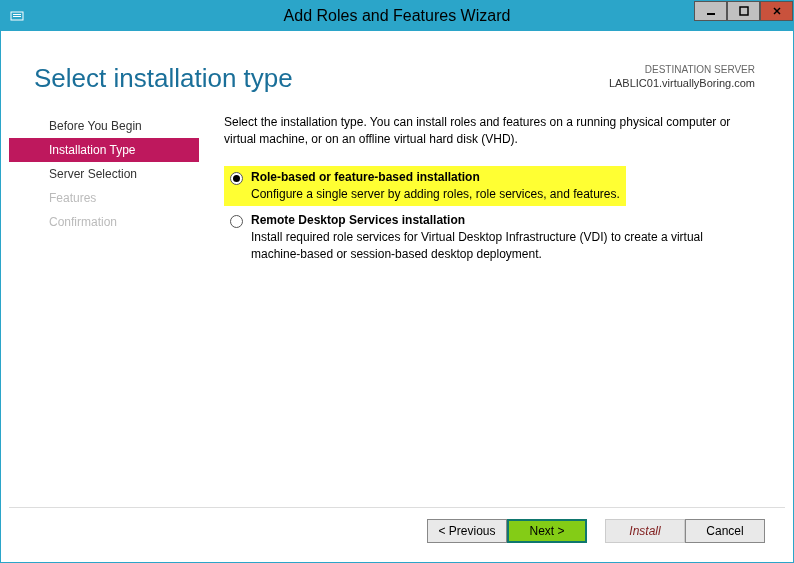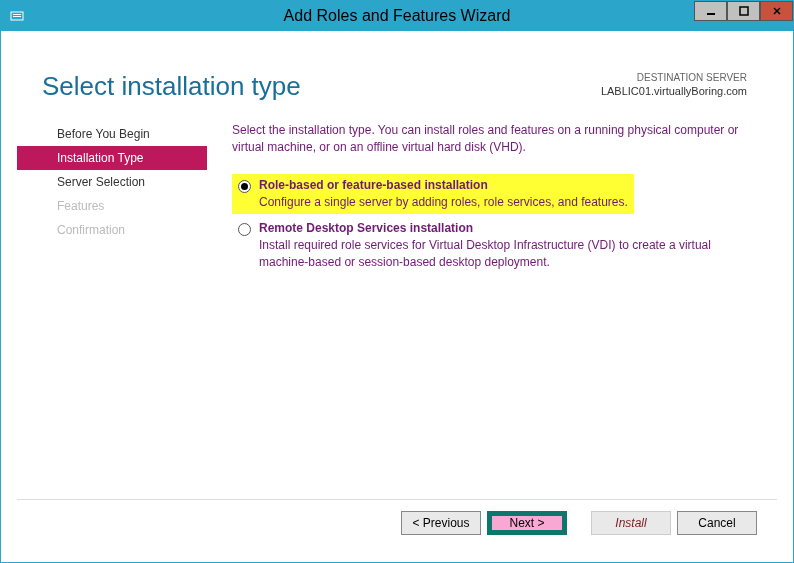--- a/index.html
+++ b/index.html
@@ -47,21 +47,21 @@
       background: #c0c0c0;
       display: flex;
       align-items: center;
       justify-content: center;
       font-size: 11px;
       font-family: "Segoe UI Symbol", sans-serif;
       cursor: default;
     }
     .win-btn.close { background: #c9523c; color: #000; }
     .content {
-      padding: 16px;
+      padding: 8px;
       height: calc(100% - 30px);
       display: flex;
       flex-direction: column;
       background: #fff;
     }
     .header {
       display: flex;
       justify-content: space-between;
       padding: 24px 30px 10px 25px;
       align-items: flex-start;
@@ -100,21 +100,21 @@
       color: #fff;
     }
     .sidebar-item.disabled {
       color: #bbb;
       cursor: default;
     }
     .main {
       flex: 1;
       padding: 0 25px 0 25px;
       font-size: 12px;
-      color: #701a75;
+      color: #000000;
     }
     .desc {
       margin-bottom: 18px;
       line-height: 1.4;
     }
     .option {
       display: flex;
       align-items: flex-start;
       padding: 4px 6px;
       margin-bottom: 3px;
@@ -152,36 +152,35 @@
     .option-text .odesc {
       font-size: 12px;
       margin-top: 2px;
       line-height: 1.4;
     }
     .footer {
       border-top: 1px solid #ddd;
       padding: 11px 20px;
       display: flex;
       justify-content: flex-end;
-      gap: 6px;
     }
     .btn {
       min-width: 80px;
       height: 24px;
       font-size: 12px;
       border: 1px solid #888;
       background: #e9e9e9;
       cursor: pointer;
       display: flex;
       align-items: center;
       justify-content: center;
     }
     .btn.primary {
-      background: #f9a8d4;
-      border: 5px solid #0f766e;
+      background: #84cc16;
+      border: 2px solid #0f766e;
     }
     .btn.disabled {
       color: #7f1d1d;
       border-color: #ccc;
       cursor: default;
       font-style: italic;
     }
     .install-group { margin-left: 18px; }
   </style>
 </head>

